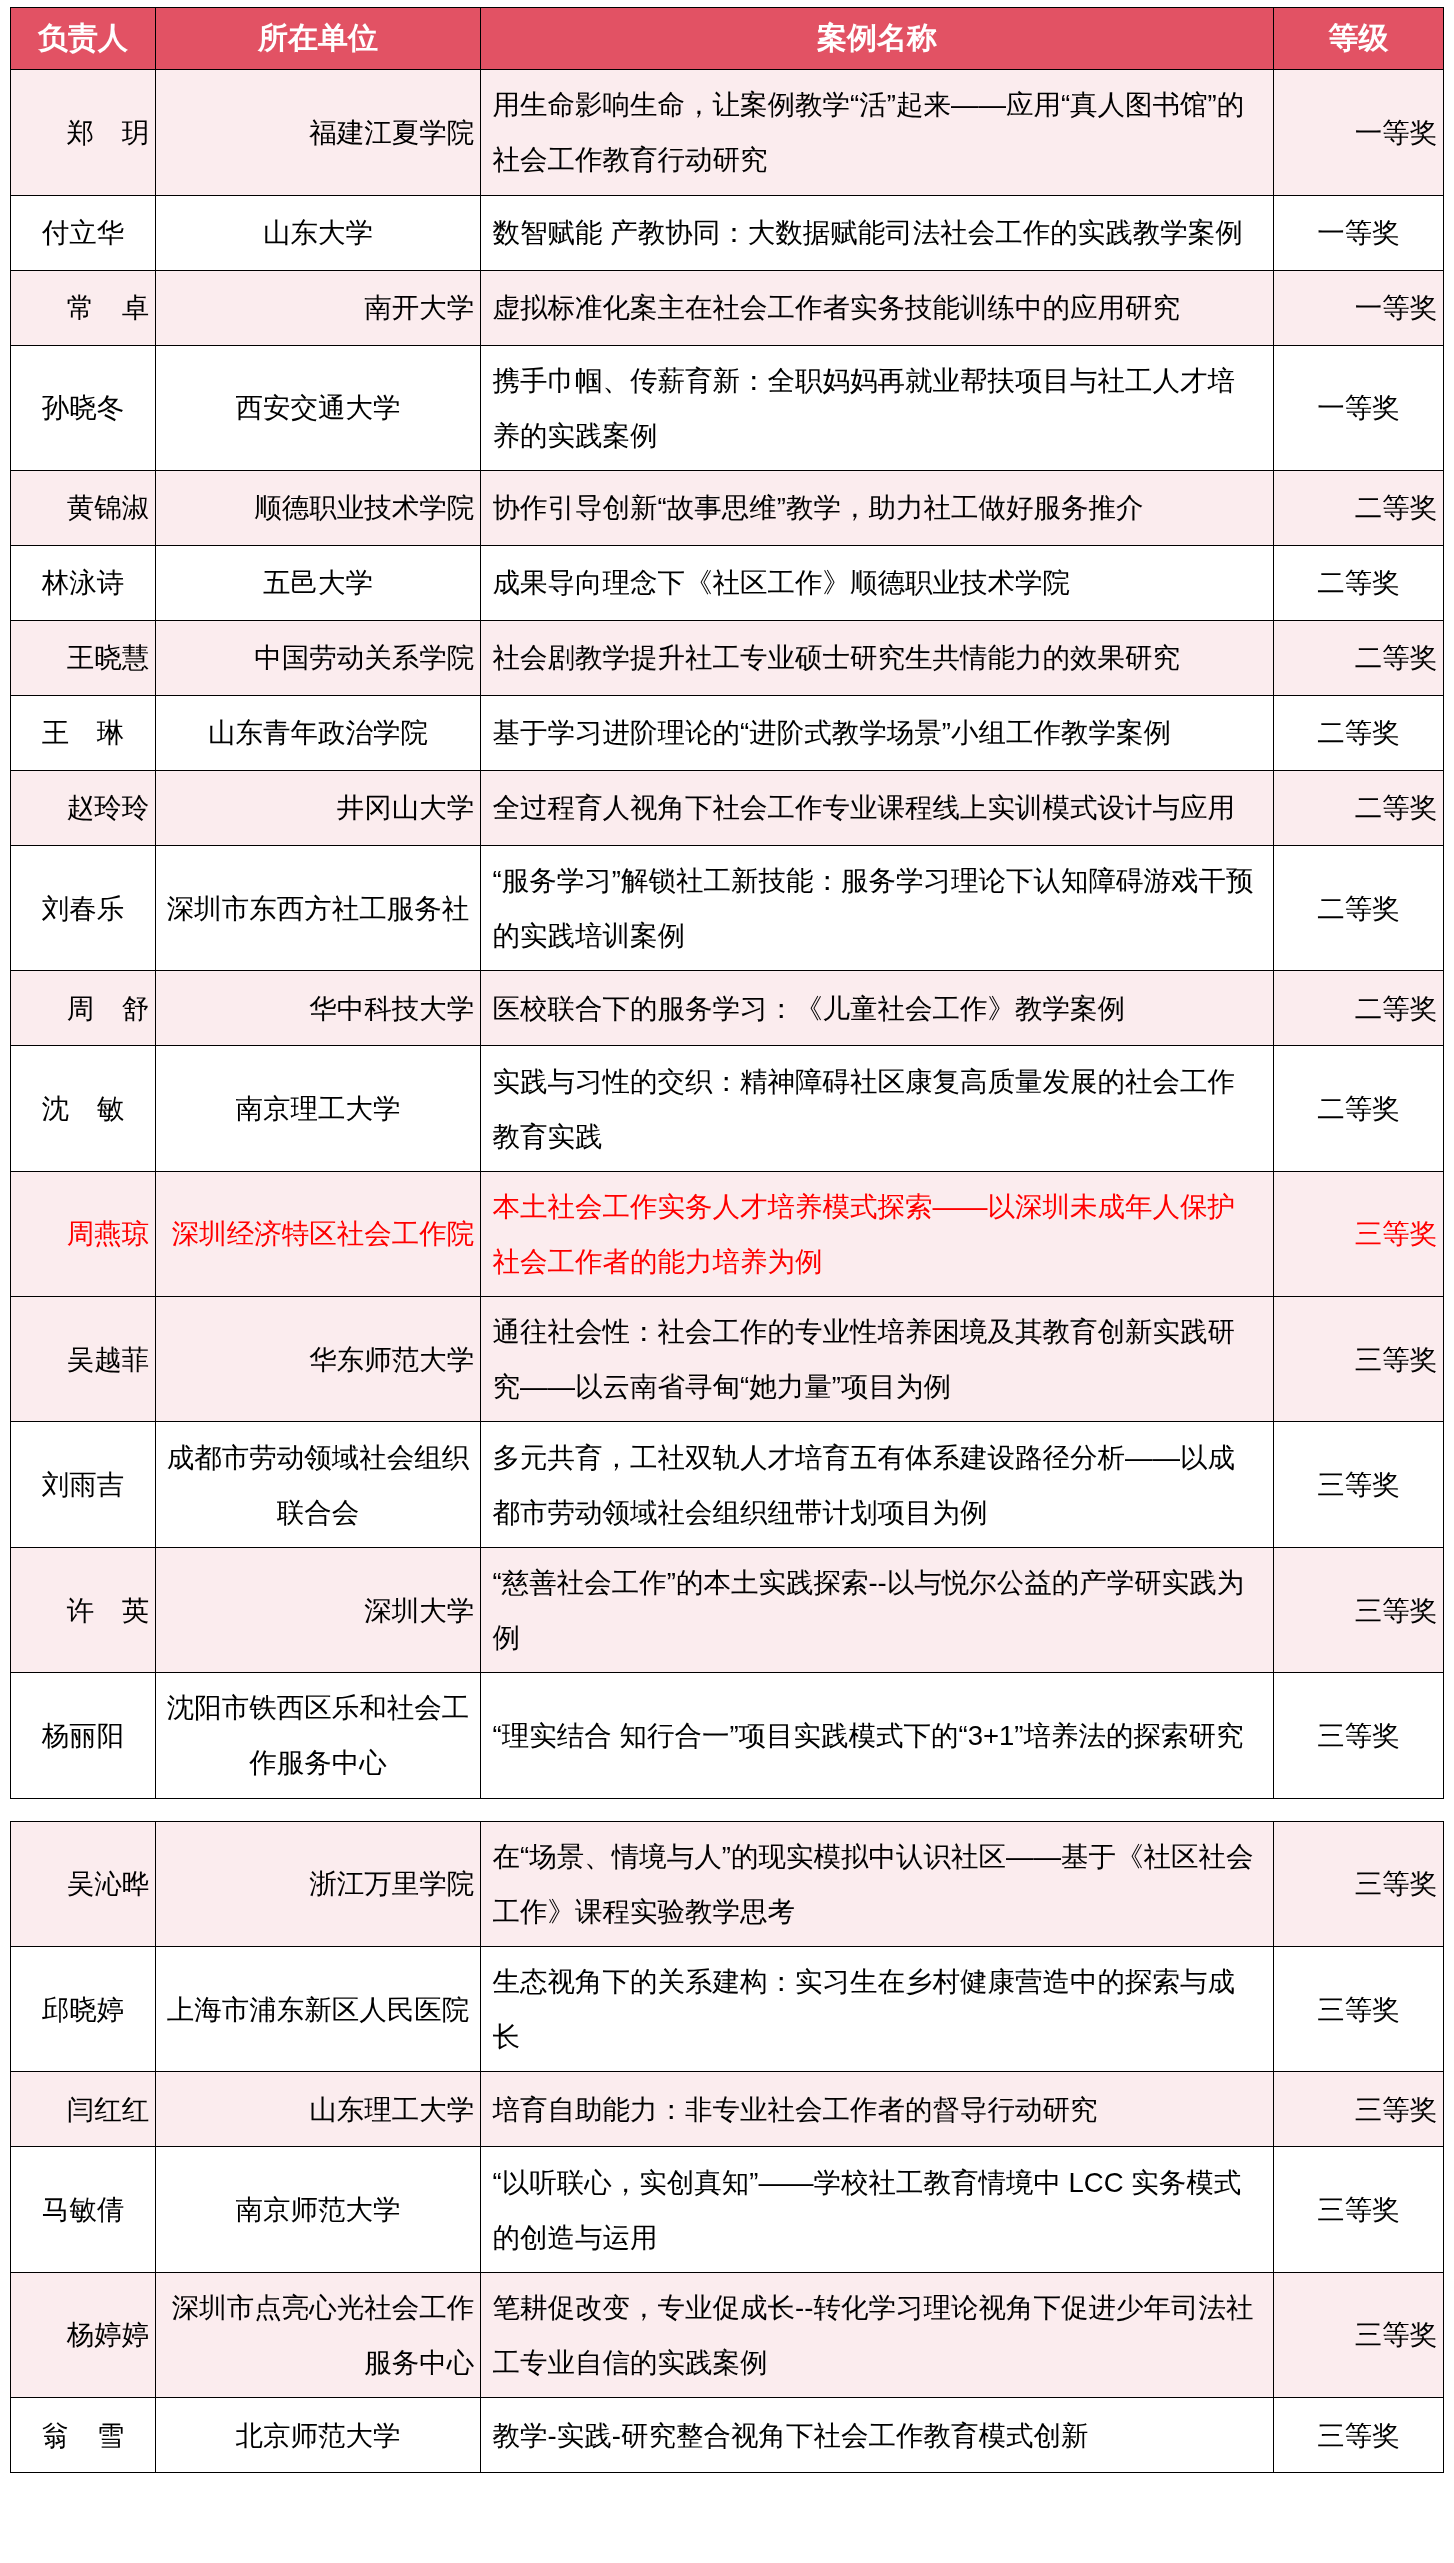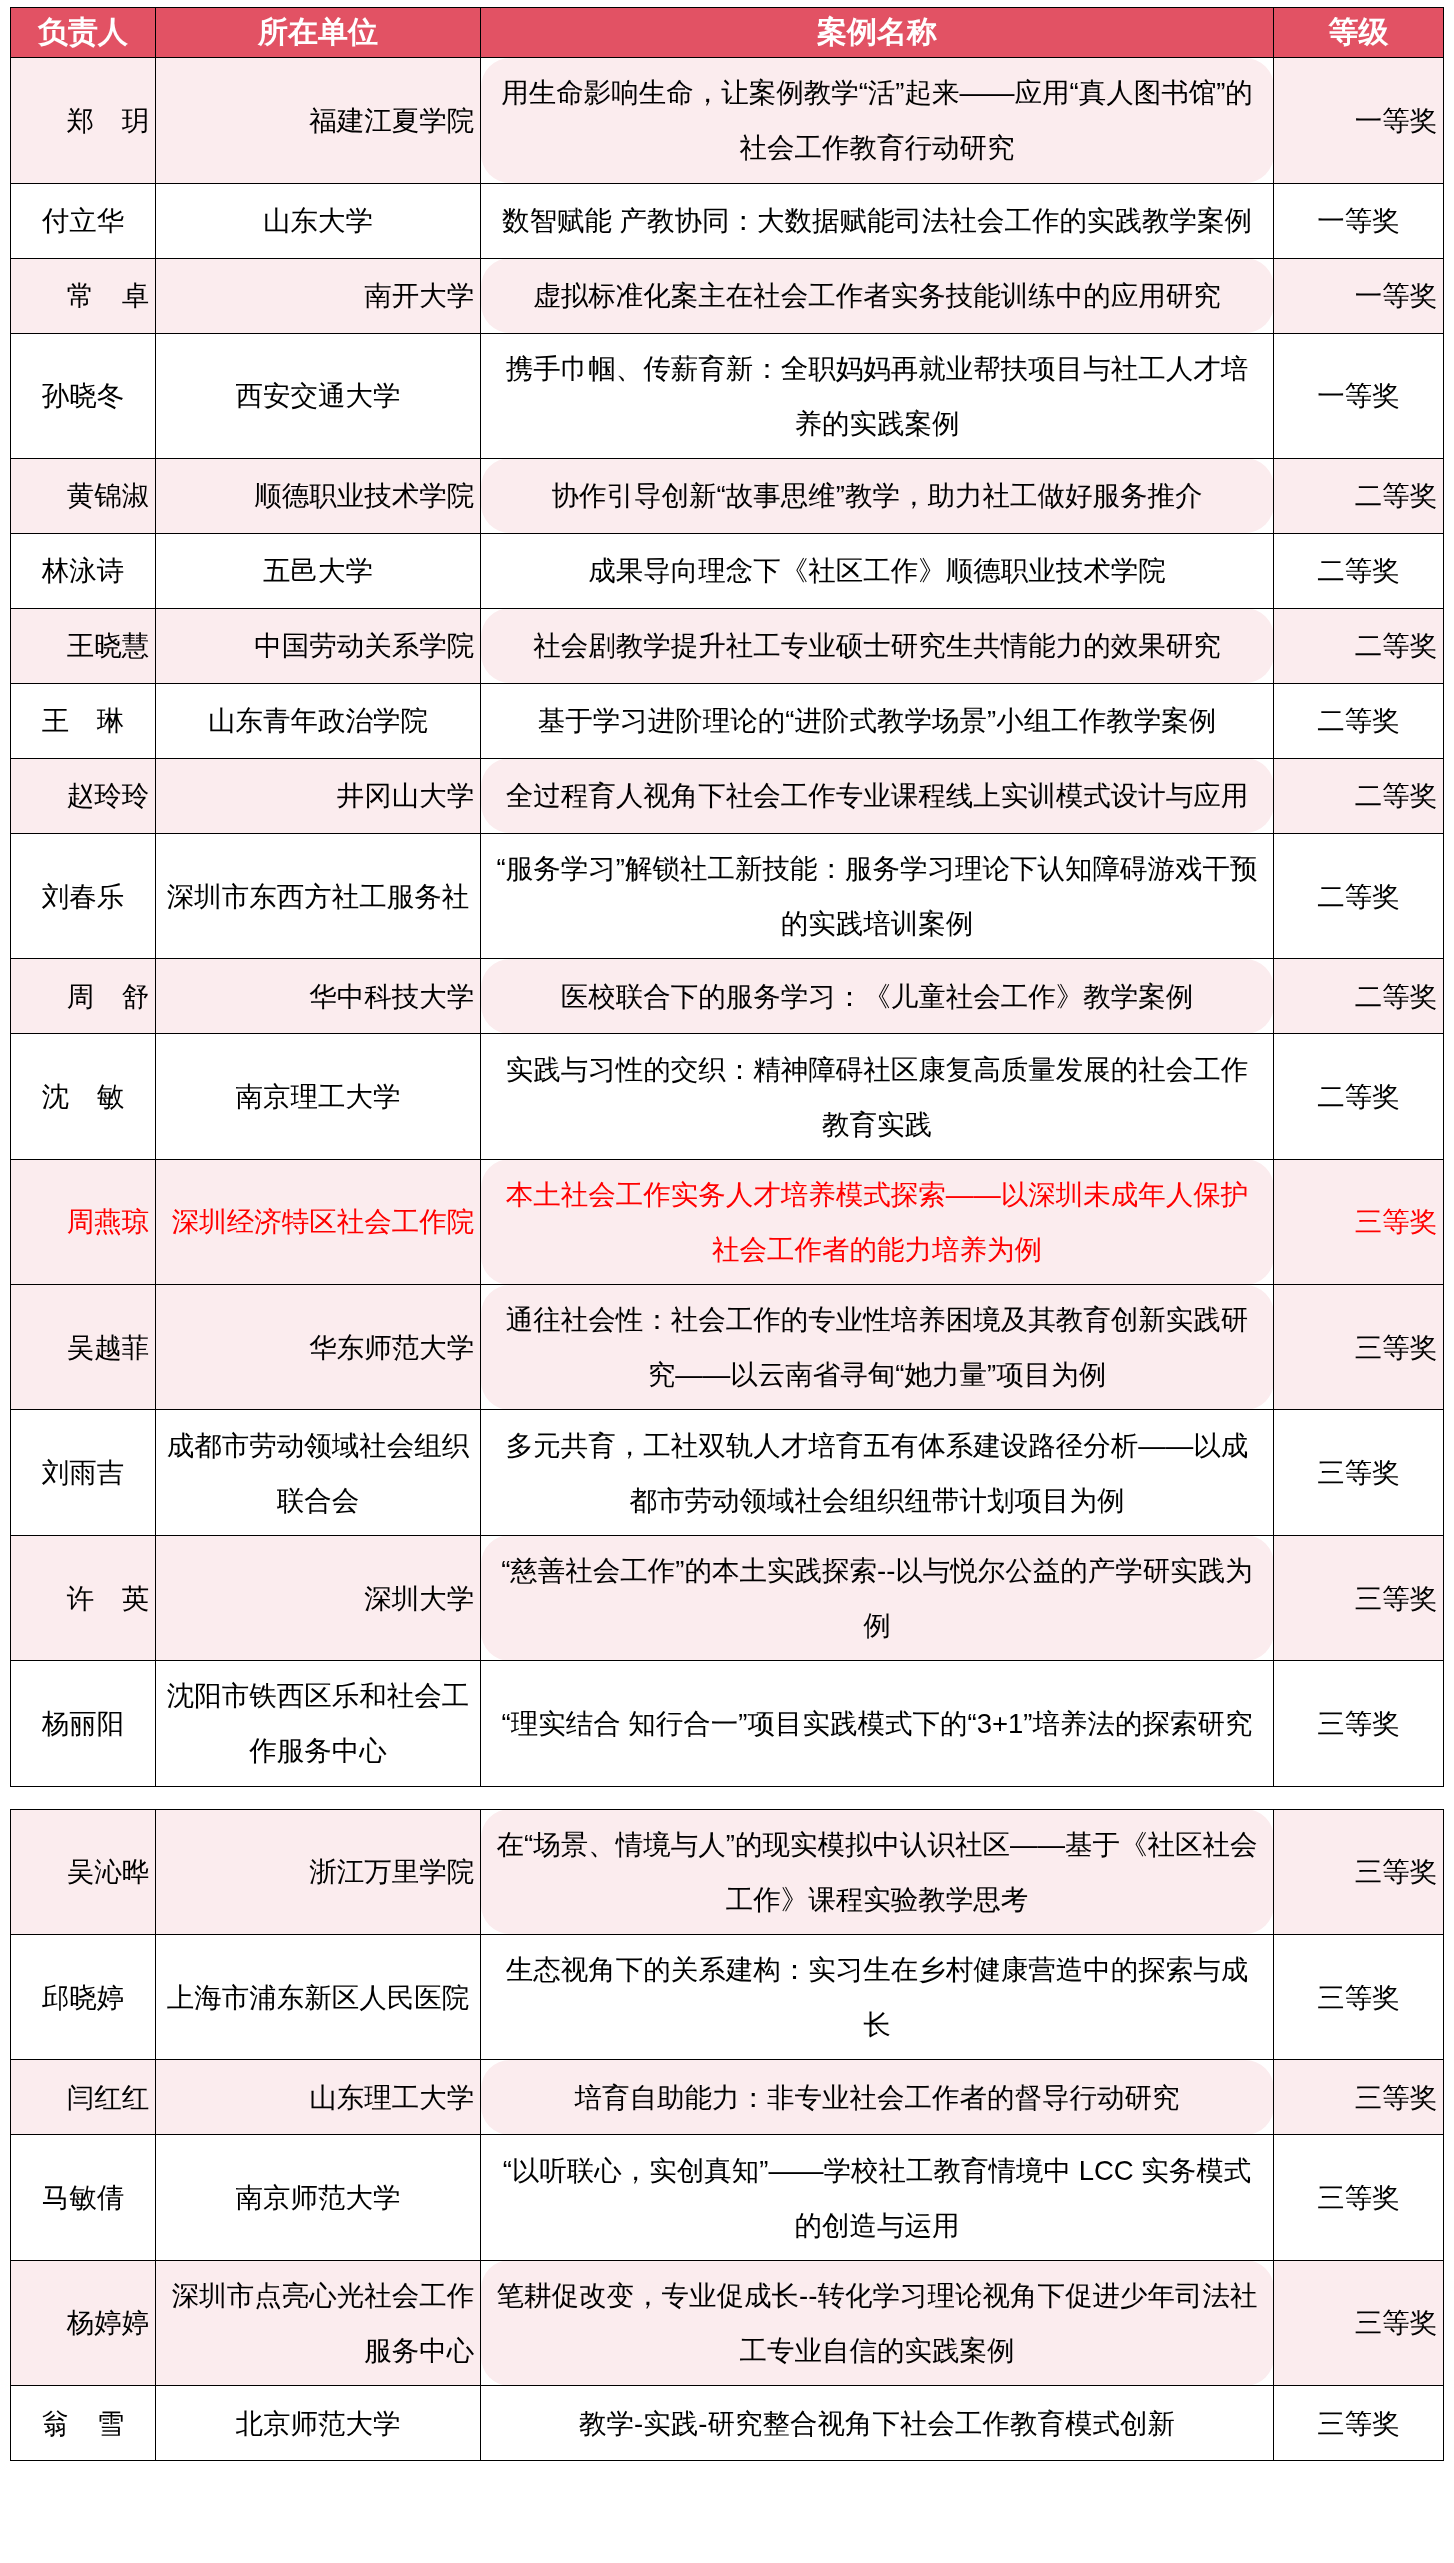--- a/index.html
+++ b/index.html
@@ -33,35 +33,34 @@
     color: var(--text);
     vertical-align: middle;
     word-break: break-all;
     overflow-wrap: anywhere;
   }
   table.awards th {
     background: var(--header-bg);
     color: var(--header-text);
     font-weight: bold;
     font-size: 30px;
-    height: 50px;
+    height: 62px;
     text-align: center;
     padding: 0 4.3px;
   }
   table.awards td {
     font-size: 27.5px;
     line-height: 55px;
     height: 75px;
     padding: 7.2px 5.8px;
     text-align: center;
   }
   table.awards td.cell-title {
-    text-align: center;
+    text-align: left;
     padding: 7.2px 11.6px;
-    border-radius: 29px;
   }
   tr.row-pink td { background: var(--row-pink); text-align: right; }
   tr.row-white td { background: var(--row-white); margin-left: 28px; }
   tr.row-highlight td { color: var(--highlight); }
   .table-gap { height: 22px; }
 </style>
 </head>
 <body>
 
 <div class="wrap">

